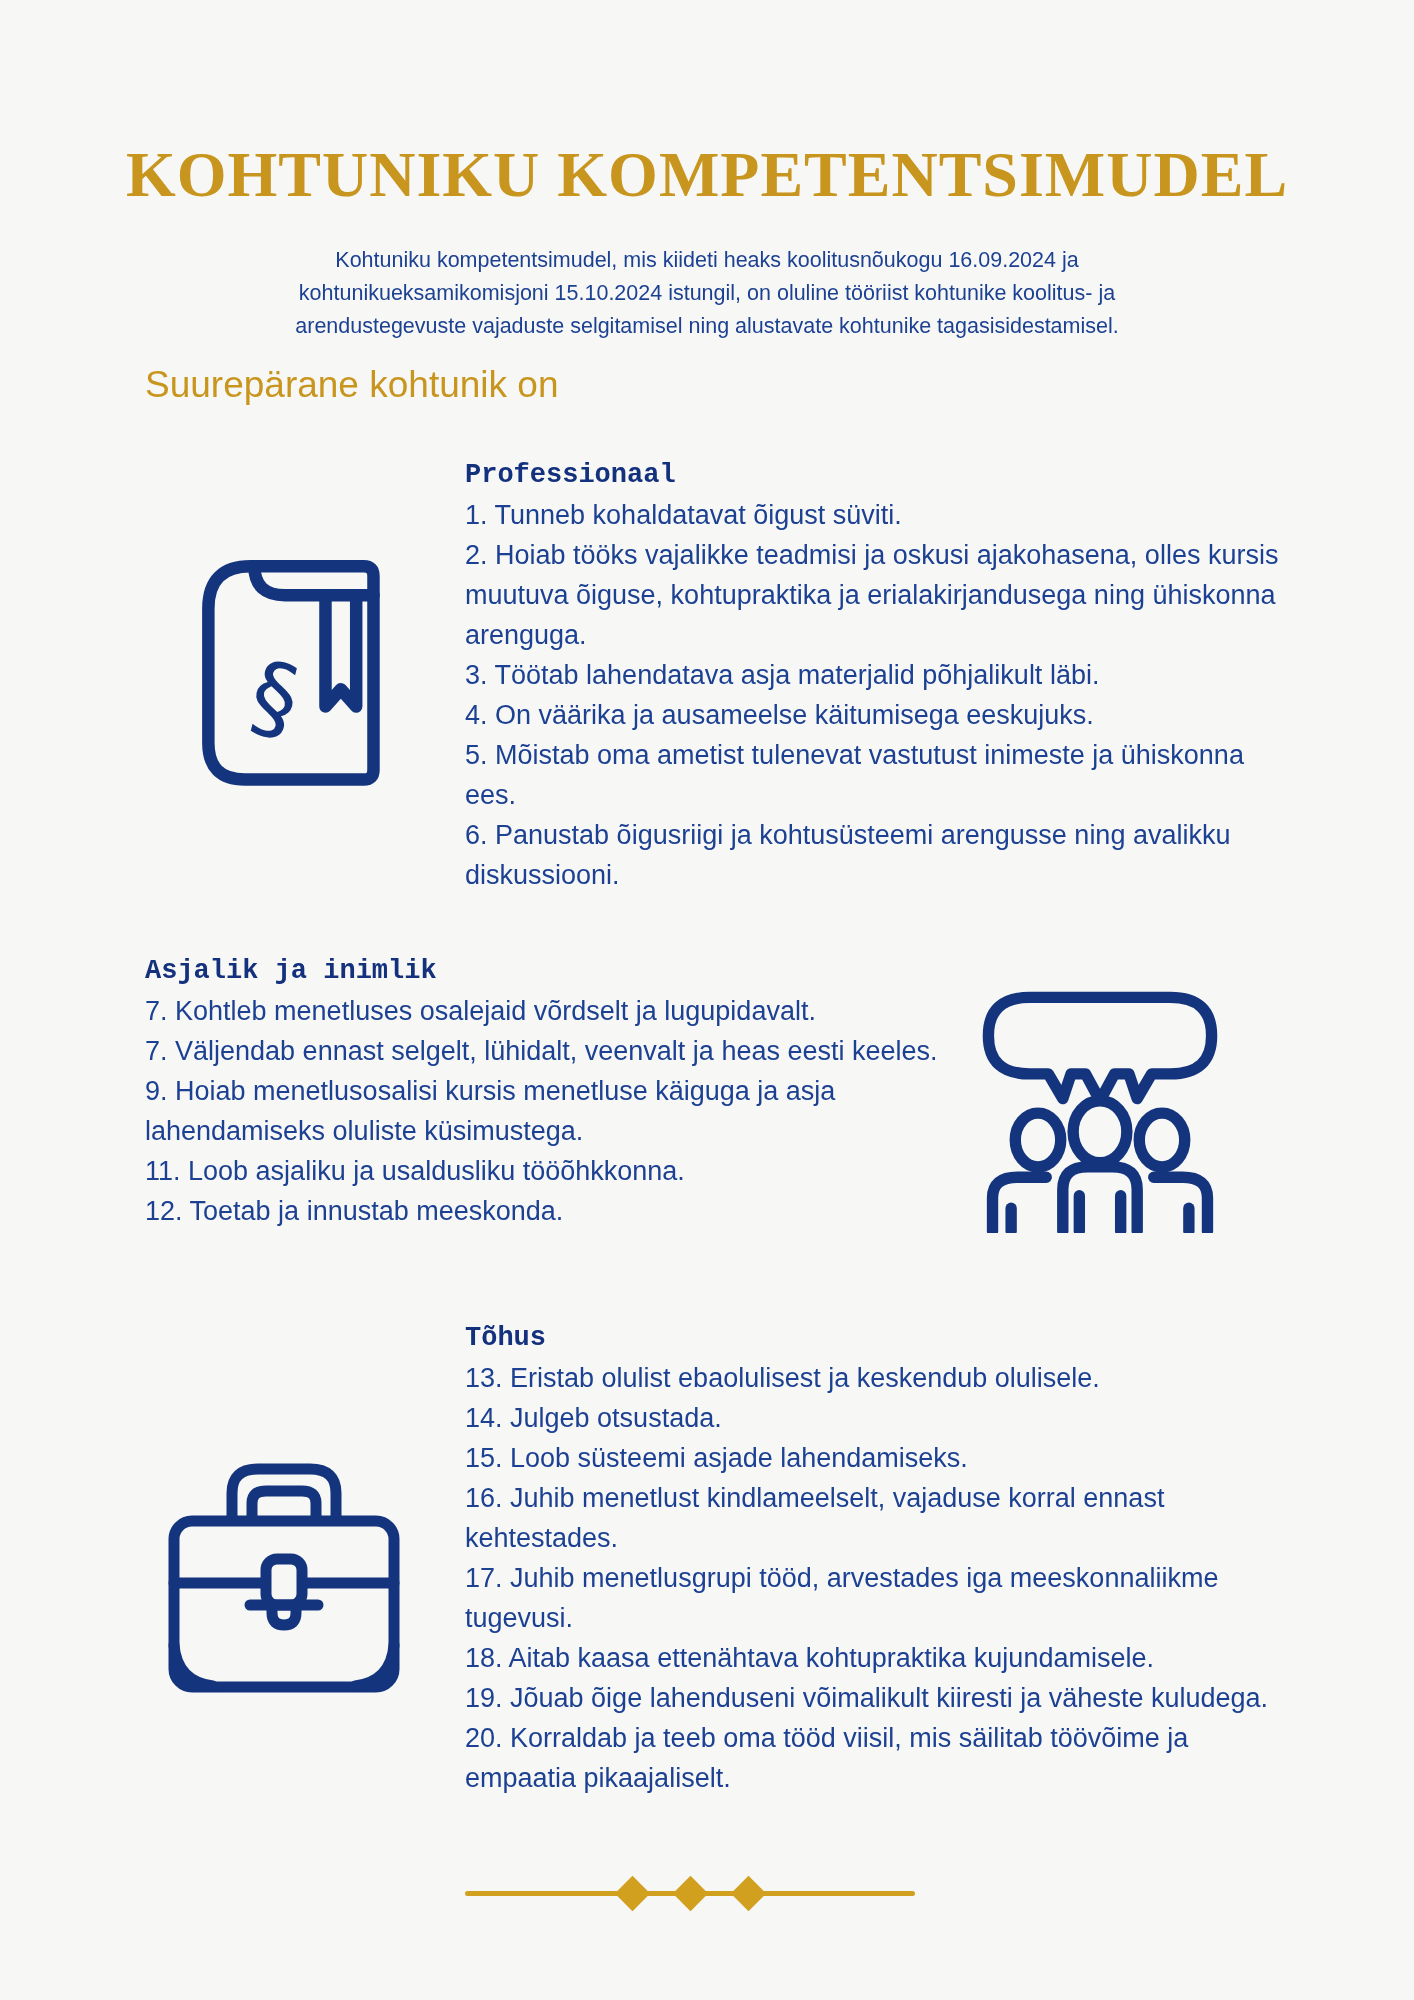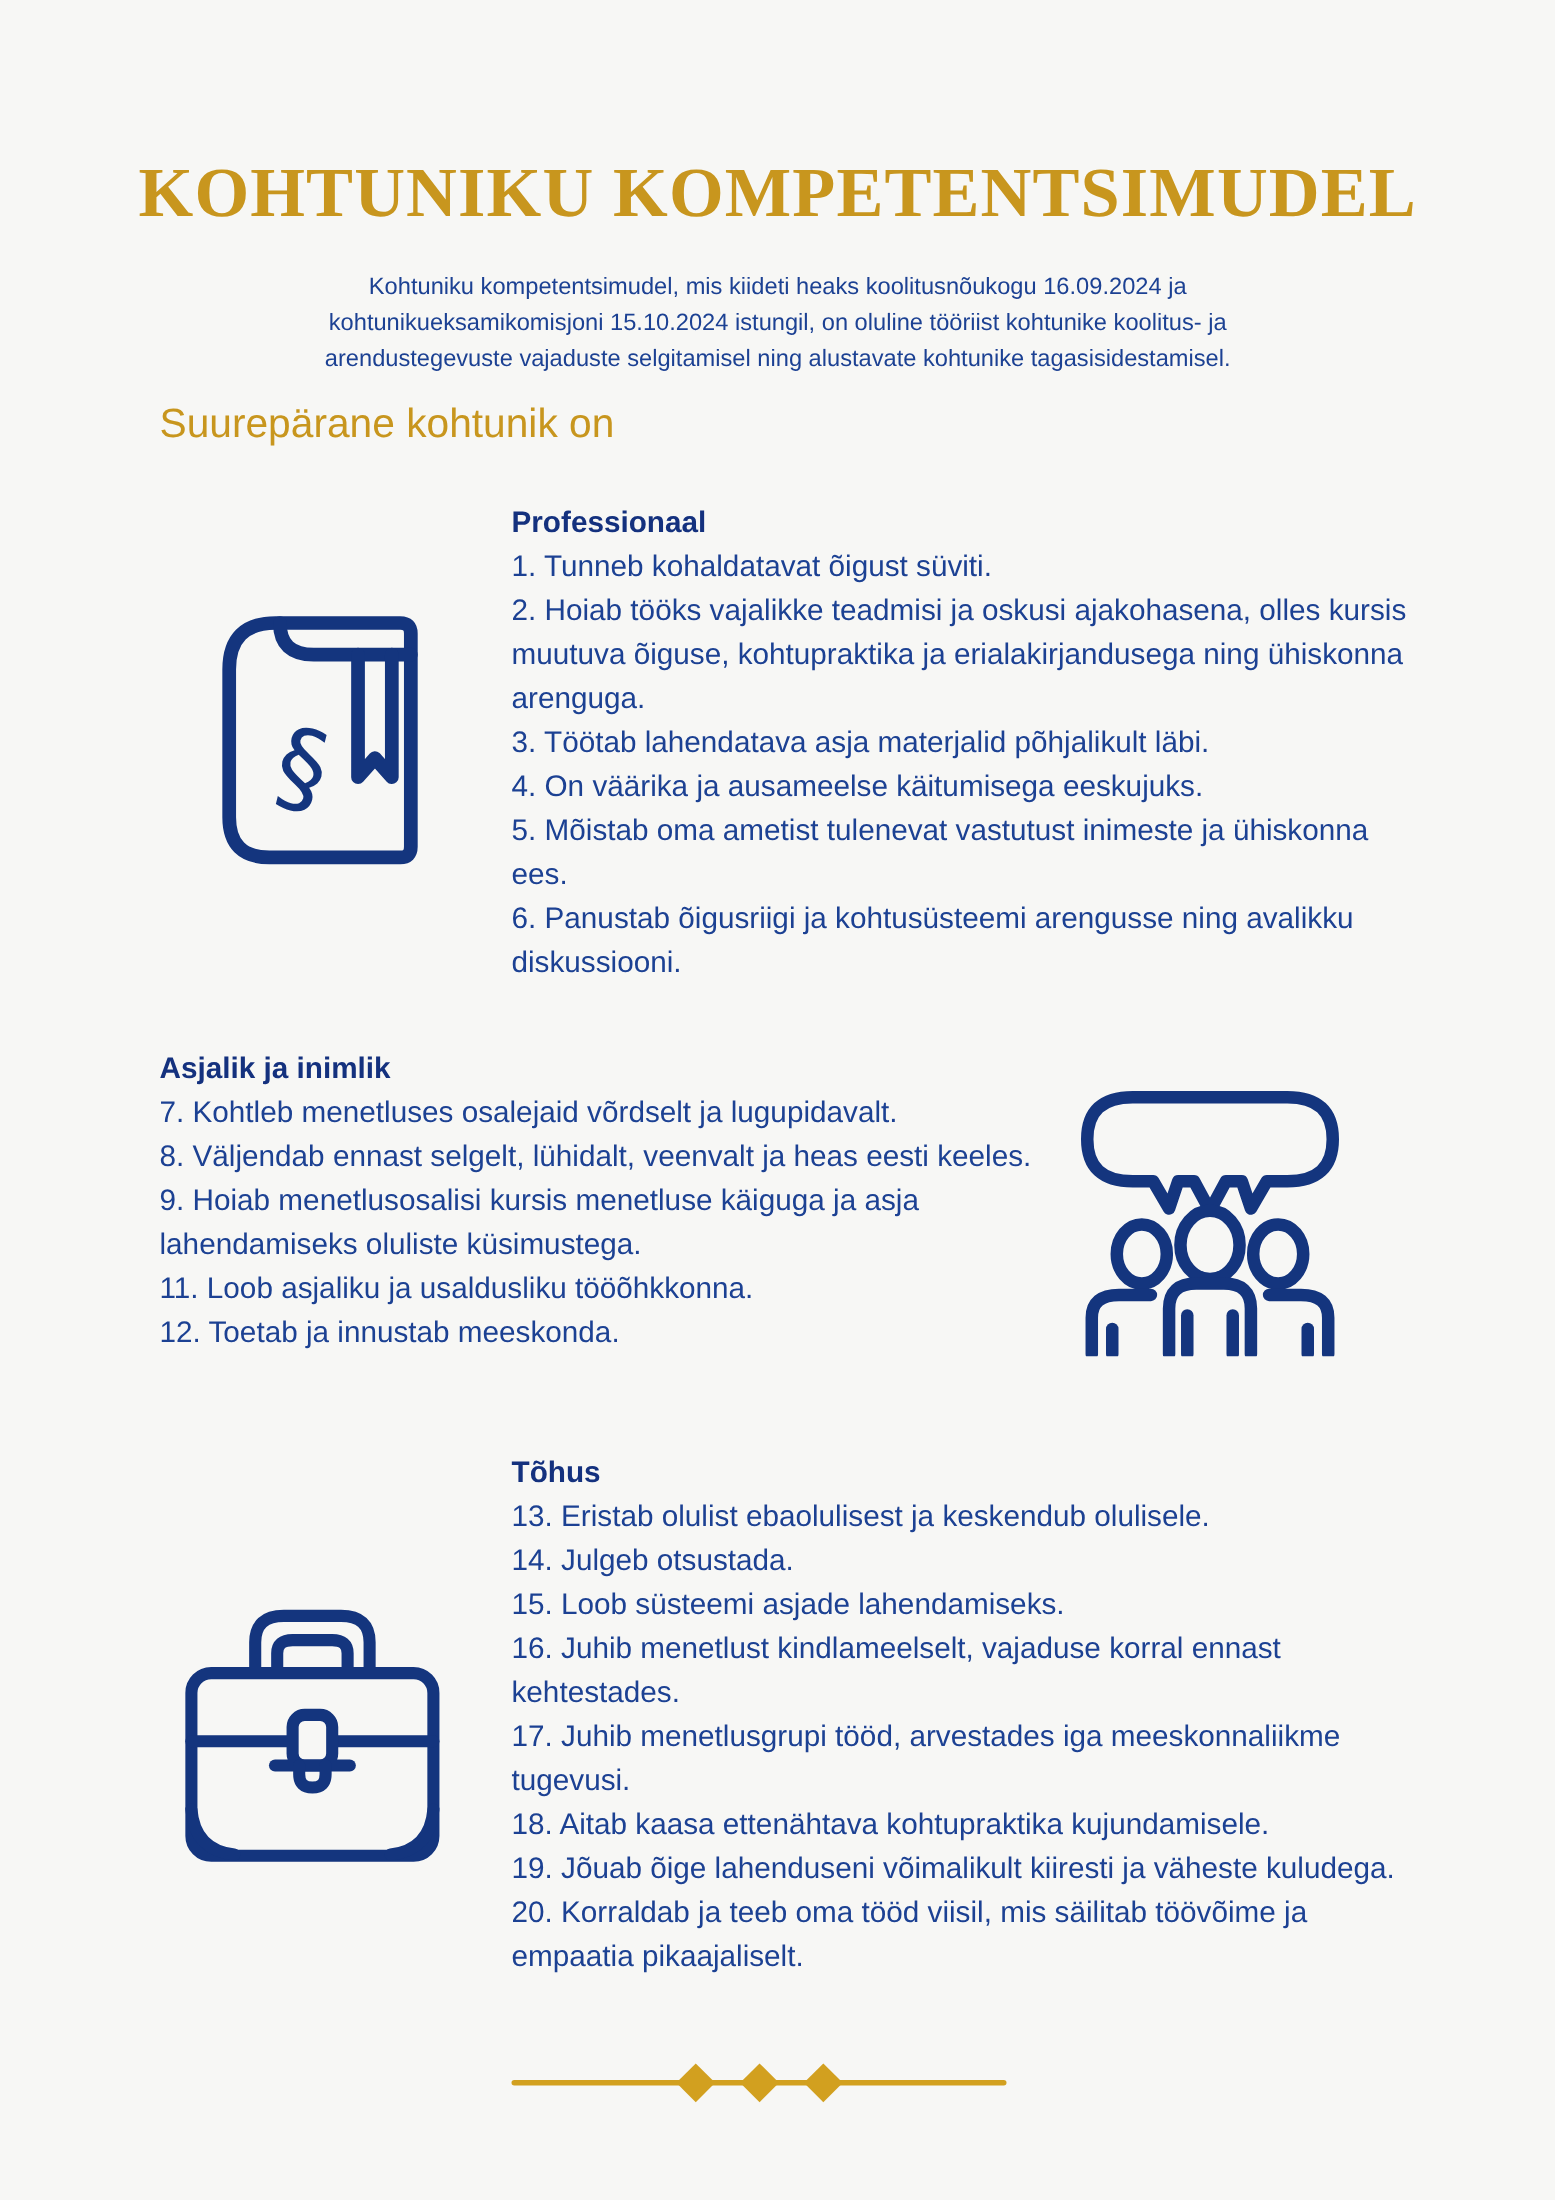--- a/index.html
+++ b/index.html
@@ -47,20 +47,21 @@
     font-size:27px;
     line-height:40px;
     color:#1C4193;
   }
   .sec-1{ left:465px; top:455px;  width:832px; }
   .sec-2{ left:145px; top:951px;  width:800px; }
   .sec-3{ left:465px; top:1318px; width:832px; }
   .sec-heading{
     font-weight:bold;
     color:#14317E;
+    font-family:Liberation Mono, monospace;
   }
   .item{ margin:0; }
   .icon{ position:absolute; }
   .icon-book  { left:193px; top:550px;  width:192px; height:242px; }
   .icon-people{ left:976px; top:985px;  width:248px; height:248px; }
   .icon-case  { left:164px; top:1453px; width:240px; height:240px; }
   .icon svg{ width:100%; height:100%; display:block; }
   .divider{
     position:absolute;
     left:465px; top:1878px;
@@ -124,21 +125,21 @@
       <path d="M206,238 L206,216"></path>
       <ellipse cx="120" cy="142" rx="26" ry="30" fill="#F7F7F5"></ellipse>
       <path d="M84,238 L84,198 Q84,176 108,176 L132,176 Q156,176 156,198 L156,238" fill="#F7F7F5"></path>
       <path d="M100,238 L100,204"></path>
       <path d="M140,238 L140,204"></path>
     </svg>
   </span>
   <div class="section sec-2">
     <div class="sec-heading">Asjalik ja inimlik</div>
     <div class="item">7. Kohtleb menetluses osalejaid võrdselt ja lugupidavalt.</div>
-    <div class="item">8. Väljendab ennast selgelt, lühidalt, veenvalt ja heas eesti keeles.</div>
+    <div class="item">7. Väljendab ennast selgelt, lühidalt, veenvalt ja heas eesti keeles.</div>
     <div class="item">9. Hoiab menetlusosalisi kursis menetluse käiguga ja asja lahendamiseks oluliste küsimustega.</div>
     <div class="item">11. Loob asjaliku ja usaldusliku tööõhkkonna.</div>
     <div class="item">12. Toetab ja innustab meeskonda.</div>
   </div>
 
   <span class="icon icon-case">
     <svg viewBox="0 0 240 240" fill="none" stroke="#14357E" stroke-width="11" stroke-linecap="round" stroke-linejoin="round">
       <path d="M68,68 L68,40 Q68,16 94,16 L146,16 Q172,16 172,40 L172,68"></path>
       <path d="M88,68 L88,50 Q88,38 102,38 L138,38 Q152,38 152,50 L152,68"></path>
       <rect x="10" y="68" width="220" height="166" rx="18" fill="#F7F7F5"></rect>

